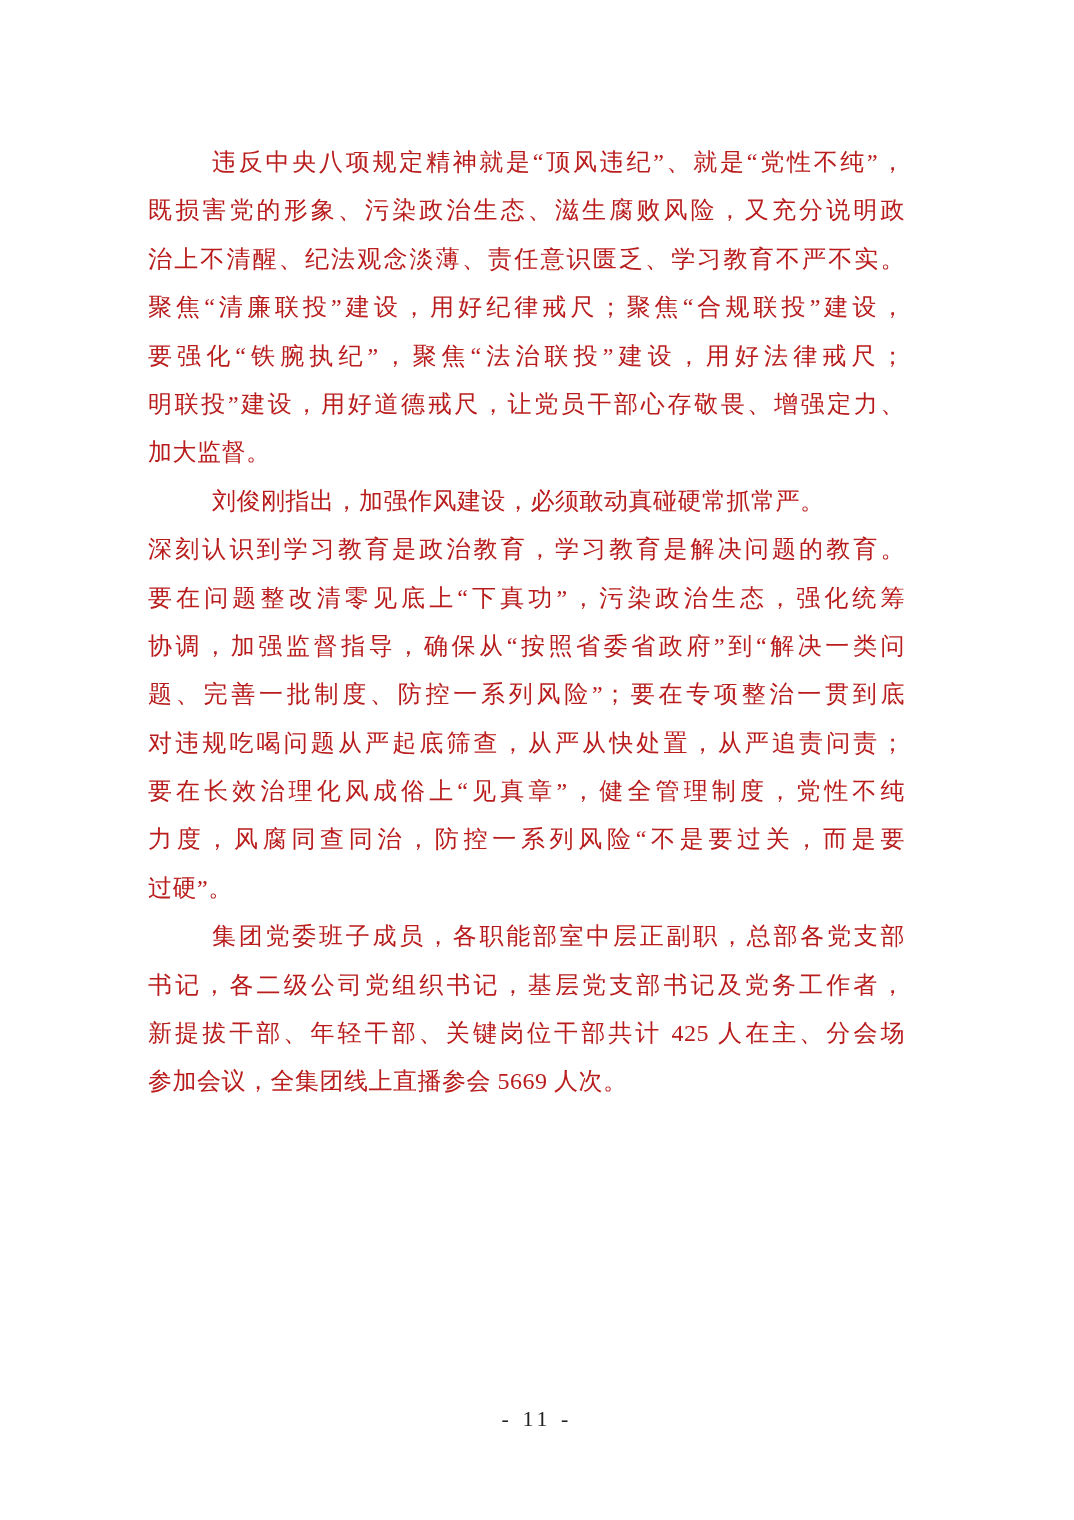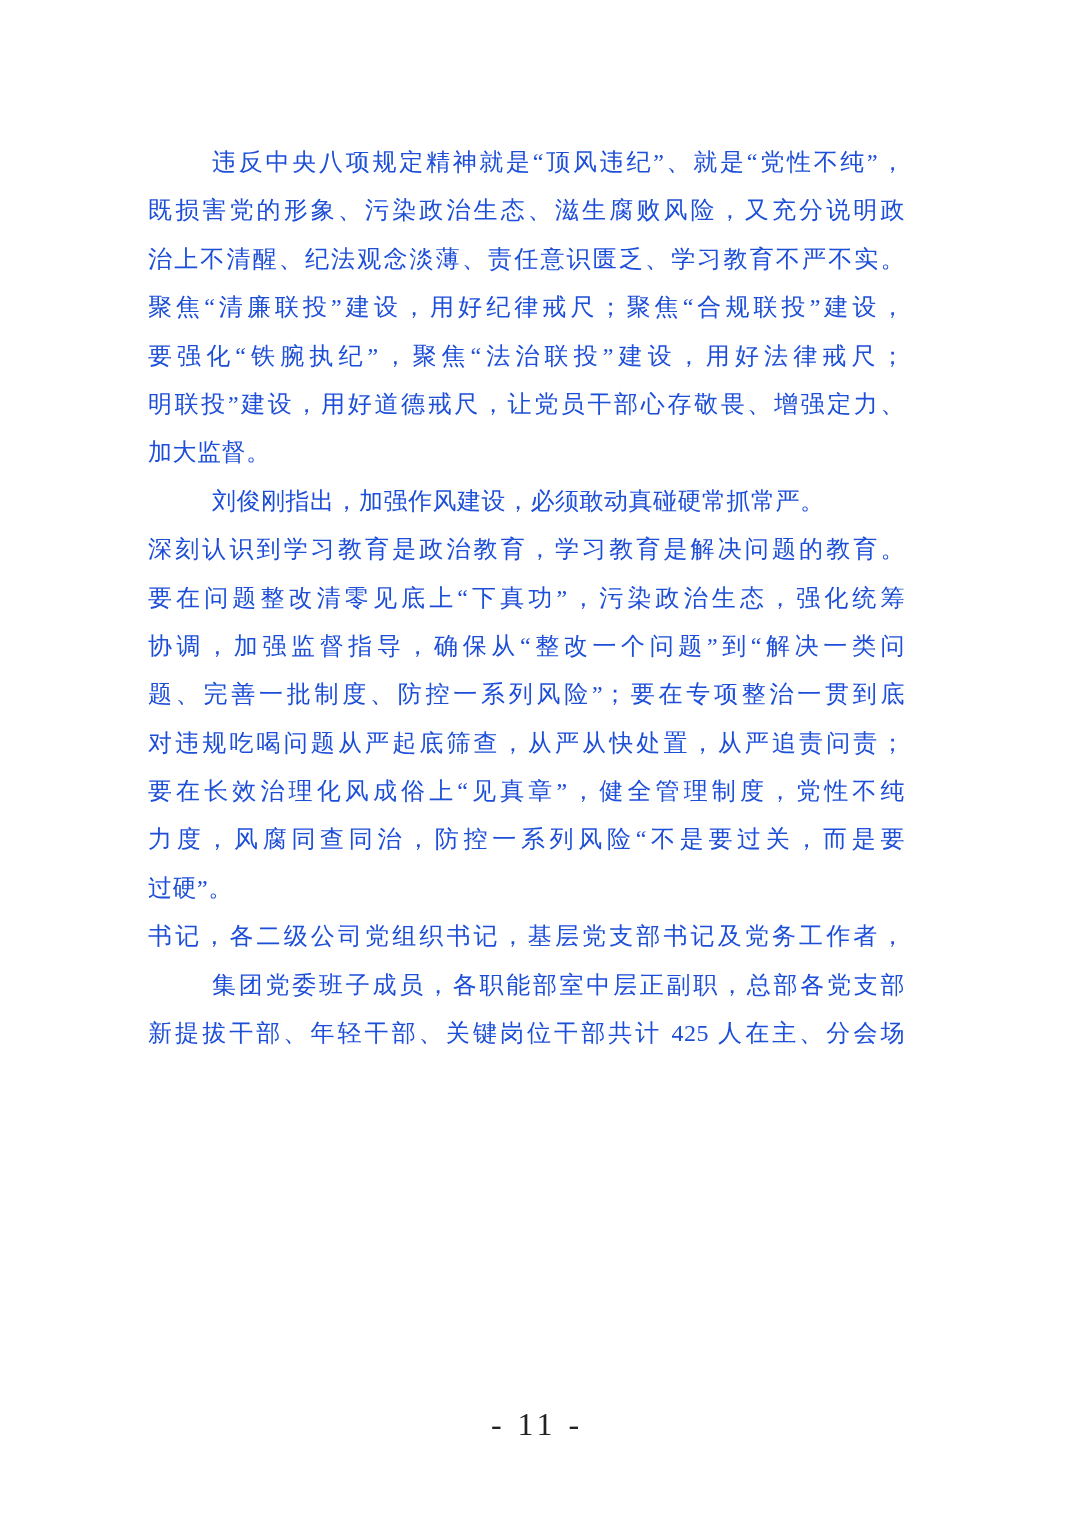--- a/index.html
+++ b/index.html
@@ -10,21 +10,21 @@
     margin: 0 auto;
     background: #ffffff;
     overflow: hidden;
     font-family: "Liberation Serif", "DejaVu Serif", serif;
   }
   .doc-body {
     position: absolute;
     left: 148px;
     top: 138px;
     width: 757px;
-    color: #1d4ed8;
+    color: #b91c1c;
   }
   .para { margin: 0; padding: 0; }
   .ln {
     font-size: 24px;
     line-height: 48.4px;
     height: 48.4px;
     overflow: hidden;
     text-align: justify;
     text-align-last: justify;
     letter-spacing: 0.5px;
@@ -33,21 +33,21 @@
   .indent { text-indent: 64px; }
   .short { text-align-last: left; }
   .footer {
     position: absolute;
     top: 1406px;
     left: 0;
     width: 100%;
     text-align: center;
   }
   .page-num {
-    font-size: 32px;
+    font-size: 22px;
     color: #222222;
     letter-spacing: 4px;
   }
 </style>
 </head>
 <body>
 
 <div class="page">
 
   <main class="doc-body">
@@ -59,32 +59,33 @@
       <div class="ln">聚焦“清廉联投”建设，用好纪律戒尺；聚焦“合规联投”建设，</div>
       <div class="ln">要强化“铁腕执纪”，聚焦“法治联投”建设，用好法律戒尺；</div>
       <div class="ln">明联投”建设，用好道德戒尺，让党员干部心存敬畏、增强定力、</div>
       <div class="ln short">加大监督。</div>
     </section>
 
     <section class="para">
       <div class="ln indent short">刘俊刚指出，加强作风建设，必须敢动真碰硬常抓常严。</div>
       <div class="ln">深刻认识到学习教育是政治教育，学习教育是解决问题的教育。</div>
       <div class="ln">要在问题整改清零见底上“下真功”，污染政治生态，强化统筹</div>
-      <div class="ln">协调，加强监督指导，确保从“整改一个问题”到“解决一类问</div>
+      <div class="ln">协调，加强监督指导，确保从“按照省委省政府”到“解决一类问</div>
       <div class="ln">题、完善一批制度、防控一系列风险”；要在专项整治一贯到底</div>
       <div class="ln">对违规吃喝问题从严起底筛查，从严从快处置，从严追责问责；</div>
       <div class="ln">要在长效治理化风成俗上“见真章”，健全管理制度，党性不纯</div>
       <div class="ln">力度，风腐同查同治，防控一系列风险“不是要过关，而是要</div>
       <div class="ln short">过硬”。</div>
     </section>
 
     <section class="para">
+      <div class="ln indent">集团党委班子成员，各职能部室中层正副职，总部各党支部</div>
       <div class="ln">书记，各二级公司党组织书记，基层党支部书记及党务工作者，</div>
-      <div class="ln indent">集团党委班子成员，各职能部室中层正副职，总部各党支部</div>
       <div class="ln">新提拔干部、年轻干部、关键岗位干部共计 425 人在主、分会场</div>
+      <div class="ln short">参加会议，全集团线上直播参会 5669 人次。</div>
     </section>
 
   </main>
 
   <footer class="footer">
     <span class="page-num">- 11 -</span>
   </footer>
 
 </div>
 

